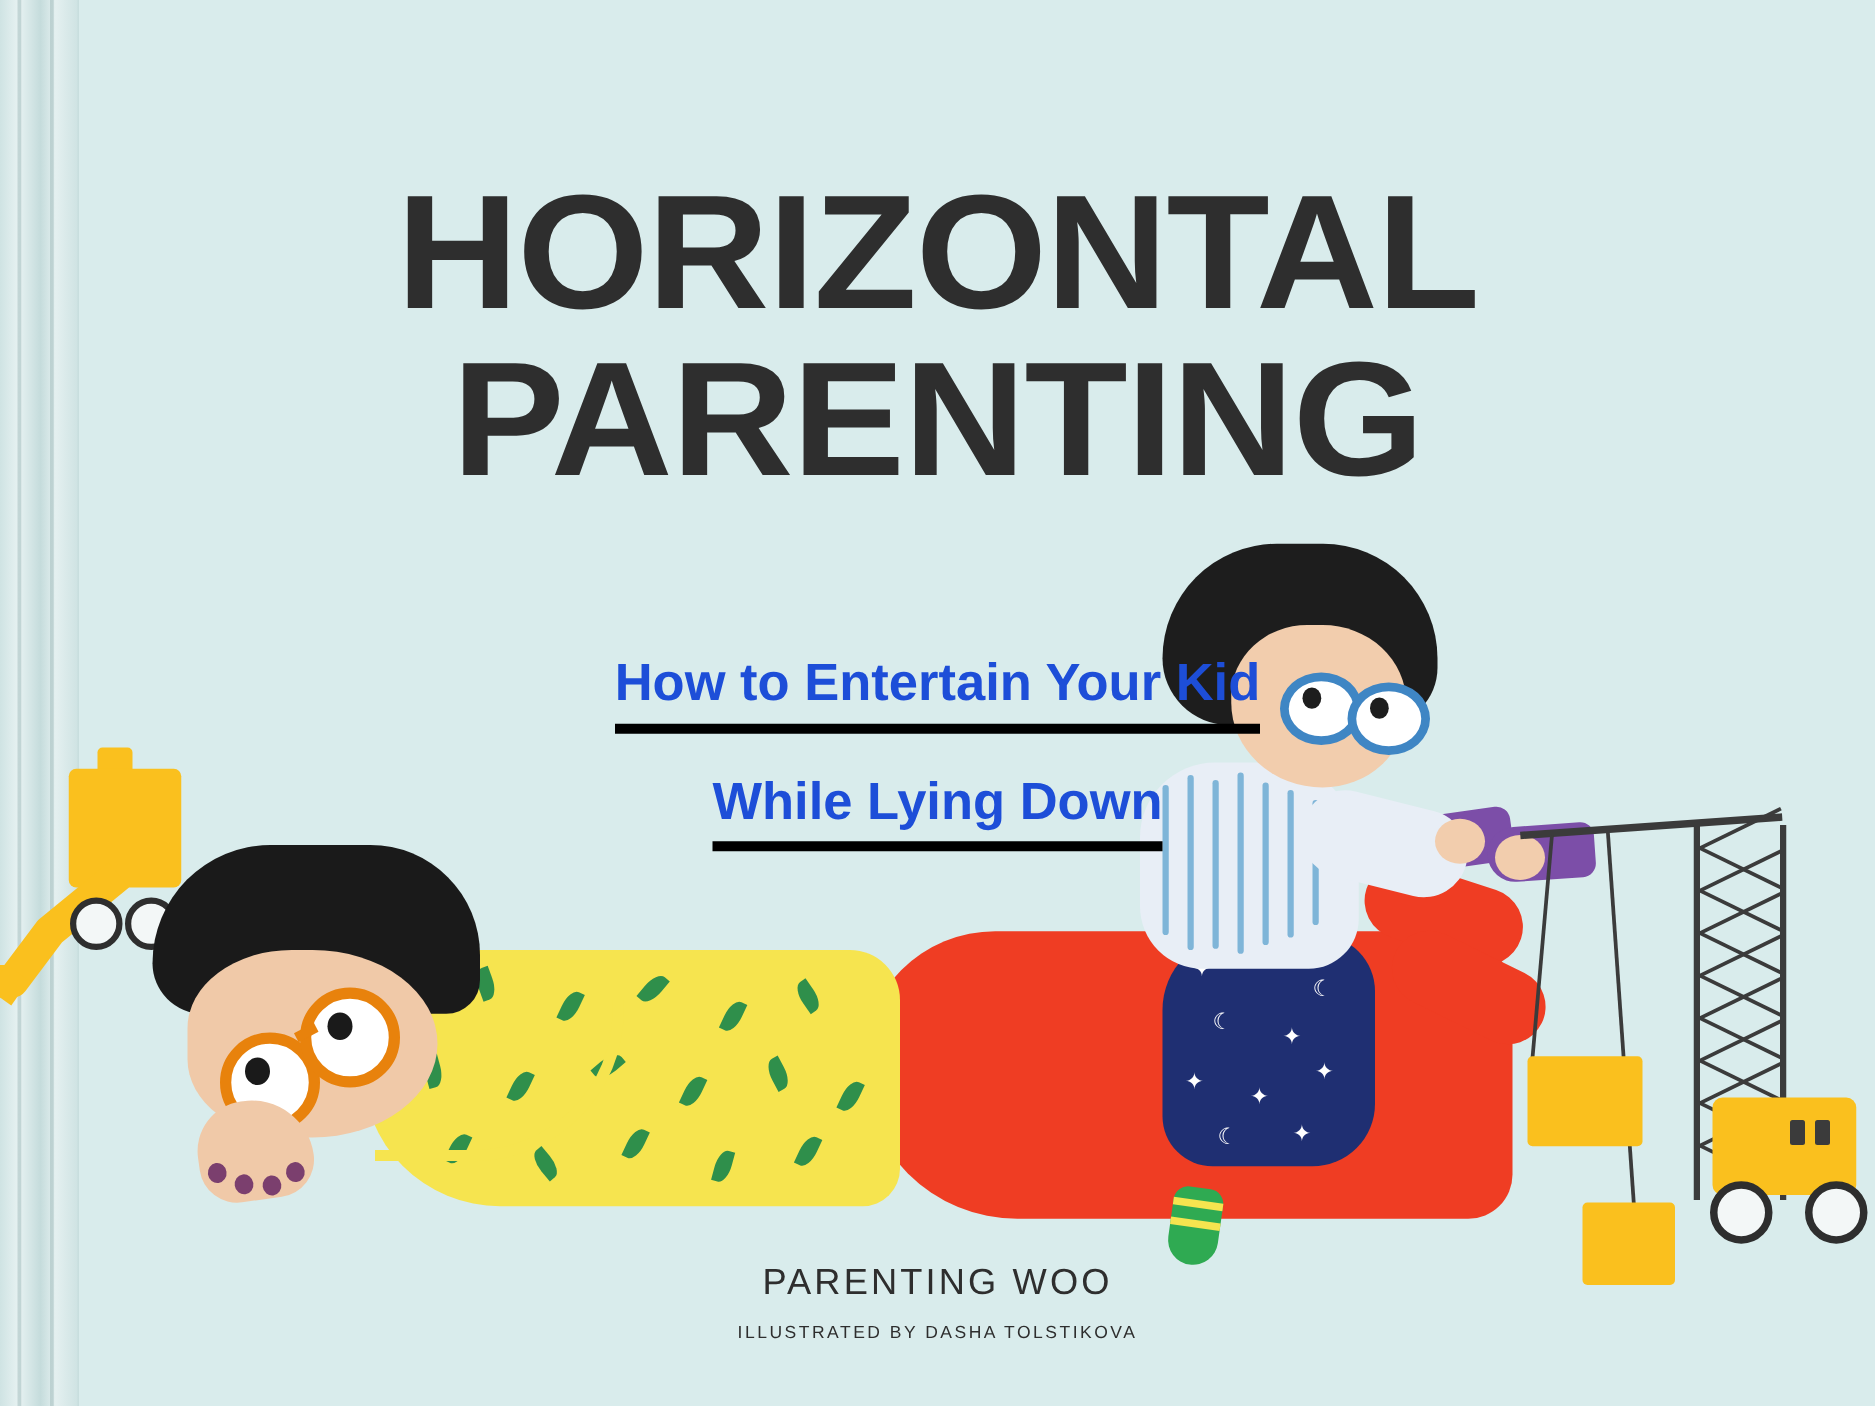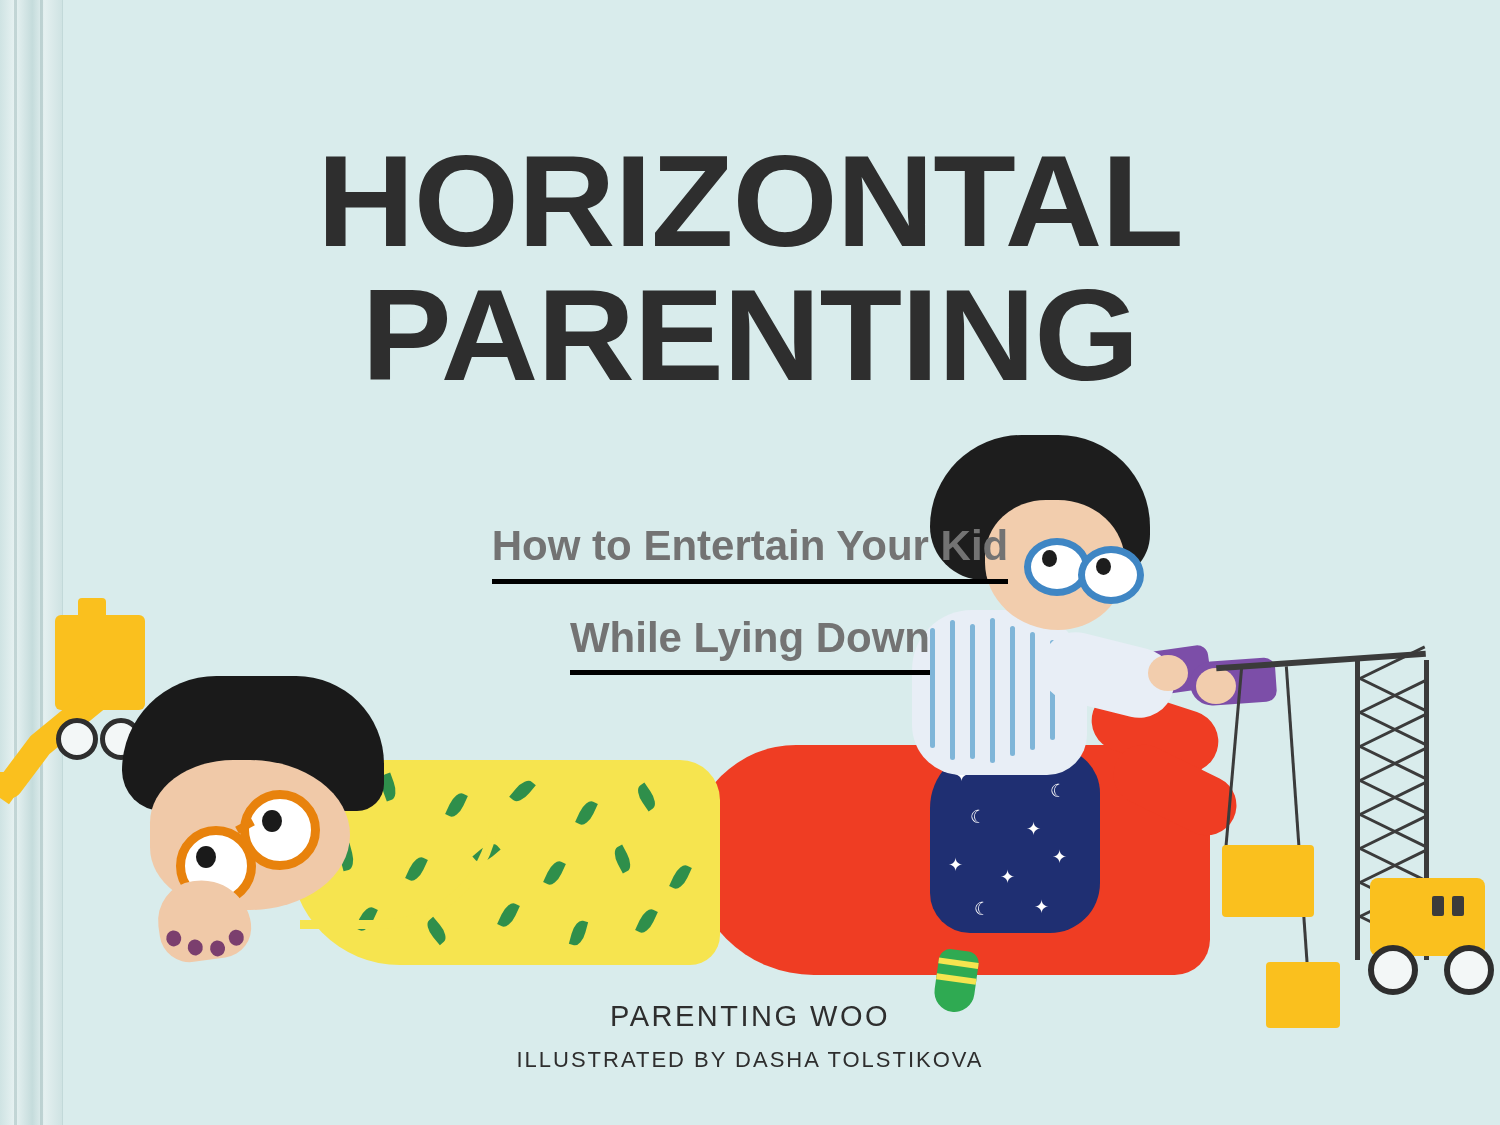--- a/index.html
+++ b/index.html
@@ -51,44 +51,44 @@
   .title-line.l2 { font-size: 130px; margin-top: 10px; }
 
   .subtitle-block {
     position: absolute;
     top: 520px;
     left: 0; right: 0;
     text-align: center;
   }
   .sub {
     display: inline-block;
-    color: #737373;
+    color: #1d4ed8;
     font-weight: bold;
     font-size: 42px;
     line-height: 1.25;
-    border-bottom: 5px solid #000000;
+    border-bottom: 8px solid #000000;
     padding-bottom: 6px;
   }
   .sub.s2 { margin-top: 28px; }
 
   .credits {
     position: absolute;
     left: 0; right: 0;
     bottom: 52px;
     text-align: center;
     color: #2e2e2e;
   }
   .author {
     font-size: 29px;
     letter-spacing: 2.5px;
     font-weight: normal;
   }
   .illustrator {
     margin-top: 14px;
-    font-size: 22px;
+    font-size: 14px;
     letter-spacing: 2px;
   }
 
   
   .art { position: absolute; }
 
   
   .digger-arm {
     left: 0px; top: 690px;
     width: 120px; height: 120px;

